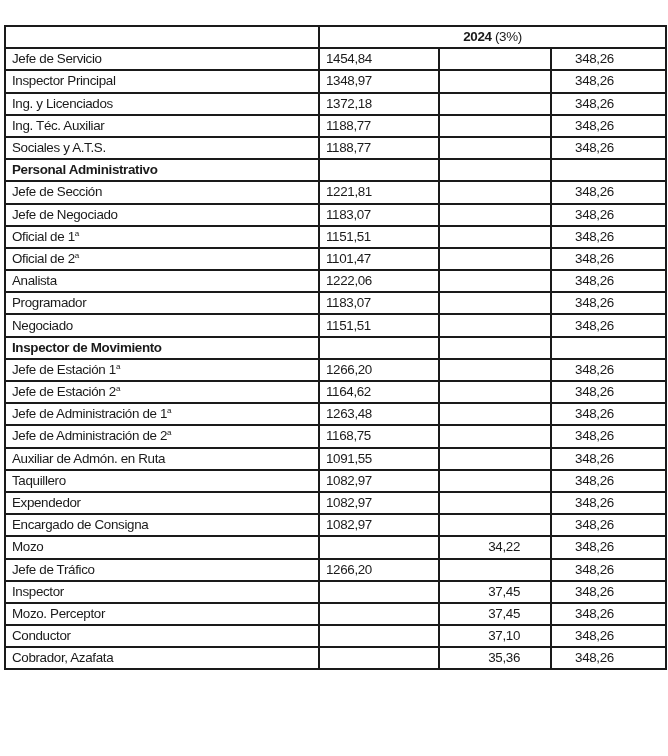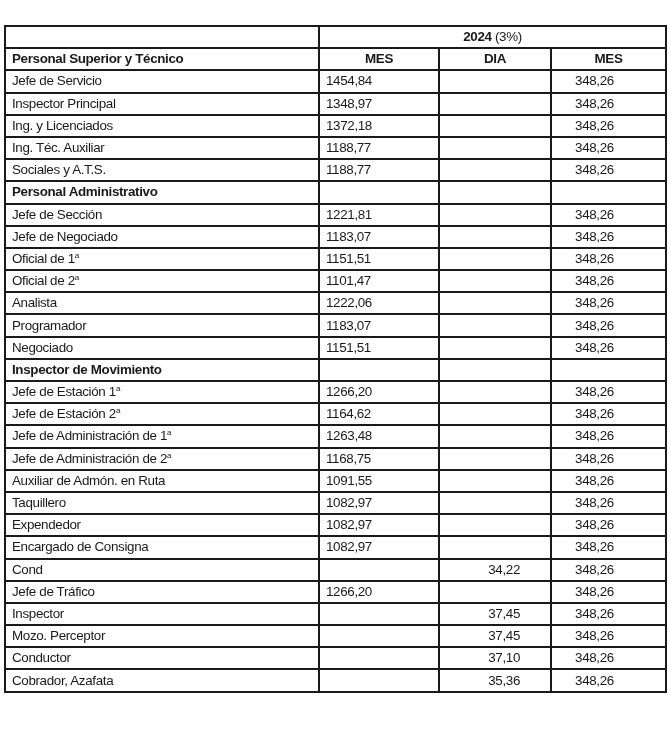--- a/index.html
+++ b/index.html
@@ -59,26 +59,20 @@
       <col class="c-mes2">
   </colgroup>
   <thead>
     <tr>
       <td></td>
       <td colspan="3" class="center">
         <span class="year-bold">2024</span>
         <span class="year-pct">(3%)</span>
       </td>
     </tr>
-    <tr>
-      <td class="hdr">Personal Superior y Técnico</td>
-      <td class="hdr center">MES</td>
-      <td class="hdr center">DIA</td>
-      <td class="hdr center">MES</td>
-    </tr>
   </thead>
   <tbody id="table-body">
       <tr>
         <td>Jefe de Servicio</td>
         <td class="mesval">1454,84</td>
         <td class="dia"></td>
         <td class="right">348,26</td>
       </tr>
       <tr>
         <td>Inspector Principal</td>
@@ -200,21 +194,21 @@
         <td class="dia"></td>
         <td class="right">348,26</td>
       </tr>
       <tr>
         <td>Encargado de Consigna</td>
         <td class="mesval">1082,97</td>
         <td class="dia"></td>
         <td class="right">348,26</td>
       </tr>
       <tr>
-        <td>Cond</td>
+        <td>Mozo</td>
         <td class="mesval"></td>
         <td class="dia">34,22</td>
         <td class="right">348,26</td>
       </tr>
       <tr>
         <td>Jefe de Tráfico</td>
         <td class="mesval">1266,20</td>
         <td class="dia"></td>
         <td class="right">348,26</td>
       </tr>

